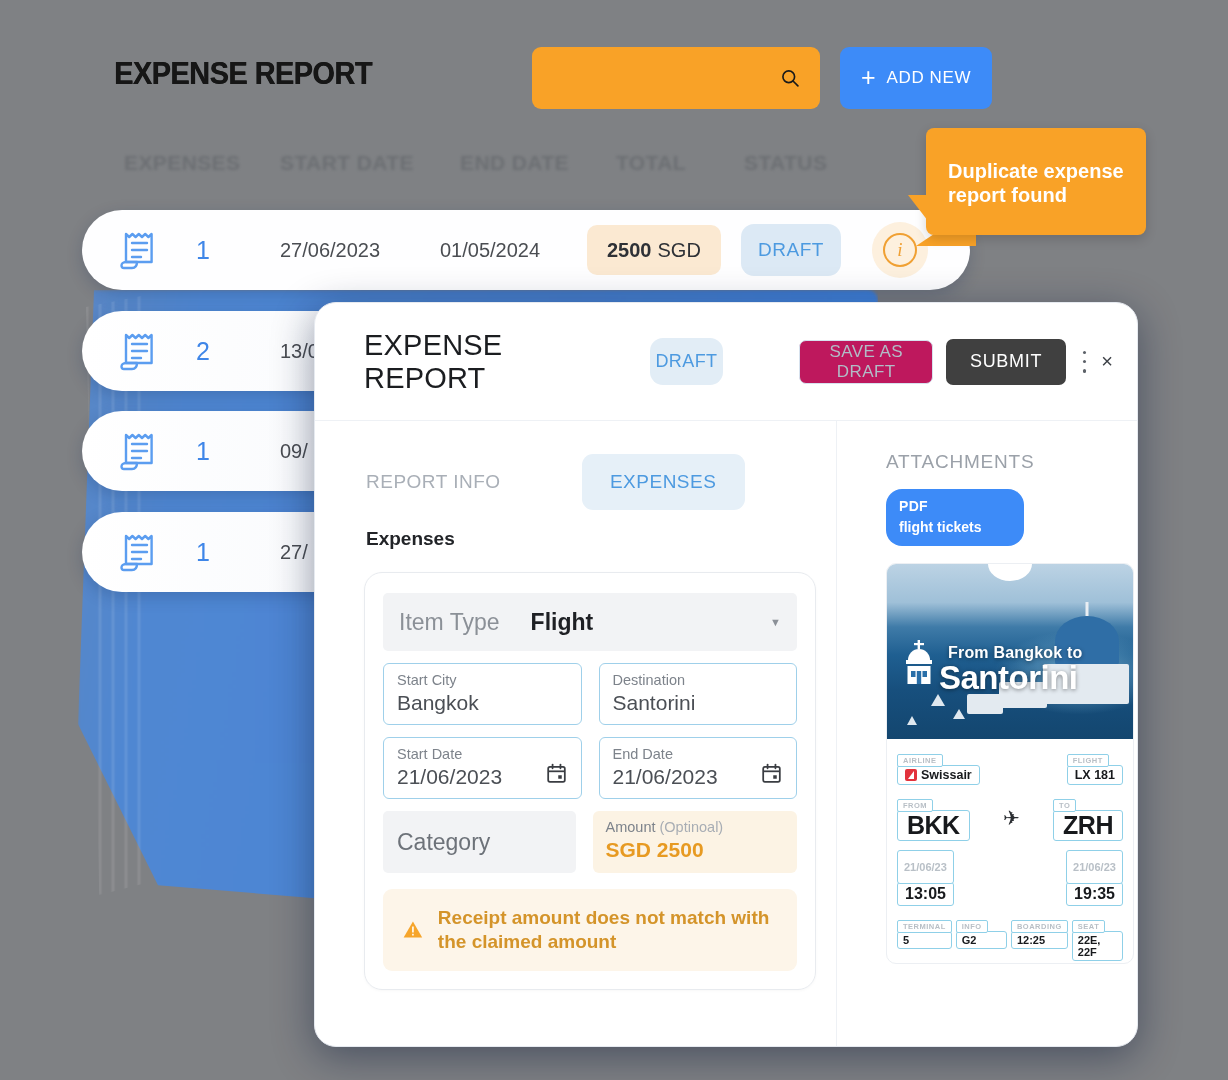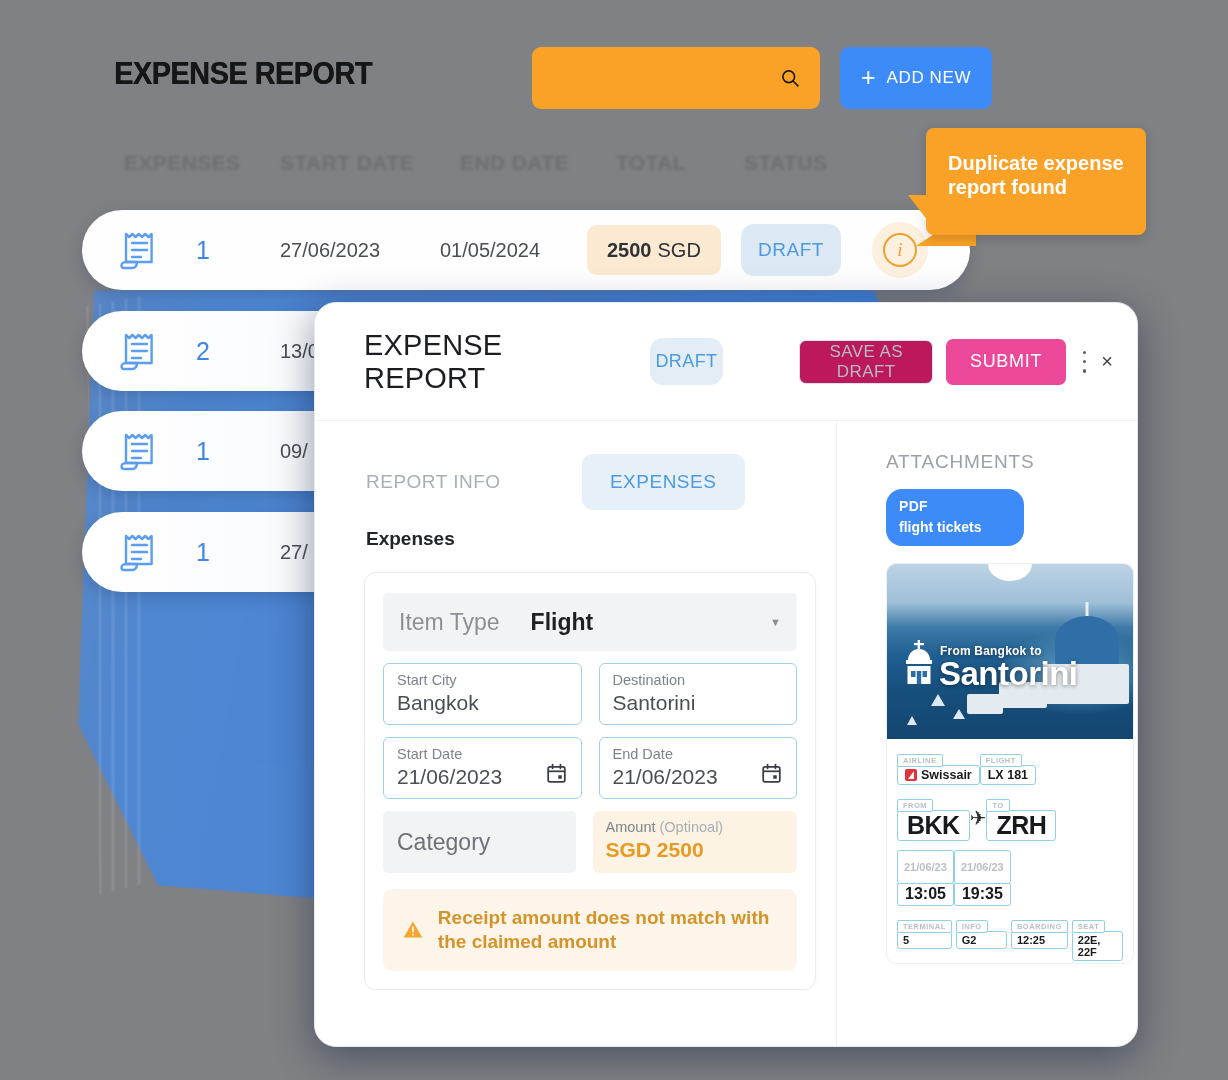--- a/index.html
+++ b/index.html
@@ -127,21 +127,21 @@
     display: flex; align-items: center; justify-content: center;
     color: #f0a033; font-size: 19px; font-style: italic;
     font-family: "Liberation Serif", serif;
   }
 
   
   #duplicate-tooltip {
     position: absolute; left: 926px; top: 128px;
     width: 220px; min-height: 107px;
     background: #f9a227; border-radius: 8px;
-    padding: 24px 18px 14px 22px;
+    padding: 32px 18px 14px 22px;
     color: #fff; font-size: 20px; font-weight: 700; line-height: 1.18;
     z-index: 9;
     box-shadow: 0 4px 12px rgba(0,0,0,0.16);
   }
   #duplicate-tooltip::after {
     content: ""; position: absolute; left: -18px; bottom: 14px;
     border-style: solid; border-width: 0 20px 26px 0;
     border-color: transparent #f9a227 transparent transparent;
   }
   #tooltip-tail-2 {
@@ -170,21 +170,21 @@
     display: flex; align-items: center; justify-content: center;
   }
   #save-draft-button {
     margin-left: 76px; width: 148px; height: 44px;
     border: 1px solid #d7e2ee; border-radius: 7px; background: #be185d;
     color: #b2bcc7; font-size: 17px; letter-spacing: .4px; cursor: pointer;
     font-family: "Liberation Sans", sans-serif;
   }
   #submit-button {
     margin-left: 13px; width: 132px; height: 46px;
-    border: 0; border-radius: 7px; background: #ec4899; color: #fff;
+    border: 0; border-radius: 7px; background: #404040; color: #fff;
     font-size: 18px; letter-spacing: .7px; cursor: pointer;
     font-family: "Liberation Sans", sans-serif;
   }
   #kebab-menu { margin-left: 17px; width: 5px; height: 22px;
     display:flex; flex-direction:column; justify-content:space-between; cursor:pointer;}
   #kebab-menu i { width: 3.5px; height: 3.5px; border-radius: 50%; background: #5c6168; display:block;}
   #close-button { margin-left: 14px; font-size: 20px; color: #3d4147; cursor: pointer;
     background: none; border: 0; font-family: "Liberation Sans", sans-serif; }
 
   #modal-body { display: flex; height: 627px; }
@@ -195,21 +195,21 @@
   #tabs { display: flex; align-items: center; height: 56px; margin-bottom: 12px; }
   .tab { display:flex; align-items:center; justify-content:center;
     height: 56px; border-radius: 11px; cursor: pointer; letter-spacing: .5px; }
   #tab-report-info { color: #a9afb7; font-size: 19px; padding: 0 2px; }
   #tab-expenses { color: #4d9ae0; font-size: 19px; background: #e6f0f8;
     width: 163px; margin-left: 79px; }
 
   #expenses-label { font-size: 19px; font-weight: 700; color: #222428; margin: 18px 0 22px 2px; }
 
   #expense-card {
-    width: 452px; border: 1px solid #e8ebef; border-radius: 12px;
+    width: 452px; border: 1px solid #e8ebef; border-radius: 18px;
     padding: 20px 18px 18px 18px;
     box-shadow: 0 1px 3px rgba(0,0,0,0.03);
   }
 
   .field-row { display: flex; gap: 17px; margin-bottom: 12px; }
   .field {
     position: relative; height: 62px; border-radius: 6px;
     padding: 9px 13px 0 13px; flex: 1;
   }
   .field.filled { border: 1.4px solid #9fd0ea; background: #fff; }
@@ -281,26 +281,26 @@
   #wh2 { right: 86px; top: 118px; width: 48px; height: 26px; }
   #wh3 { right: 130px; top: 130px; width: 36px; height: 20px; }
   .sail { position: absolute; background: #dfe8ef; clip-path: polygon(50% 0,100% 100%,0 100%); }
   #sail1 { left: 44px; top: 130px; width: 14px; height: 12px; }
   #sail2 { left: 66px; top: 145px; width: 12px; height: 10px; }
   #sail3 { left: 20px; top: 152px; width: 10px; height: 9px; }
   #hero-text {
     position: absolute; left: 52px; top: 80px; color: #fff;
     text-shadow: 0 1px 4px rgba(0,0,0,.45);
   }
-  #hero-from { font-size: 12px; font-weight: 700; letter-spacing: .2px; margin-left: 1px; }
+  #hero-from { font-size: 16px; font-weight: 700; letter-spacing: .2px; margin-left: 9px; }
   #hero-dest { font-size: 33px; font-weight: 700; line-height: .97; letter-spacing: -.5px; }
   #church-icon { position: absolute; left: 14px; top: 76px; width: 36px; height: 46px; }
 
   #ticket-body { padding: 10px 10px 0 10px; }
-  .tk-row { display: flex; justify-content: flex-start; margin-bottom: 9px; }
+  .tk-row { display: flex; justify-content: space-between; margin-bottom: 9px; }
   .tk-box { position: relative; }
   .tk-cap {
     display: inline-block; border: 1px solid #8fd0e8; border-radius: 2px;
     background: #fff; color: #b8bfc6; font-size: 7.5px; font-weight: 700;
     letter-spacing: .5px; padding: 1px 5px; position: relative; z-index: 2;
     filter: blur(0.3px);
   }
   .tk-val {
     border: 1px solid #8fd0e8; border-radius: 3px; background: #fff;
     padding: 2px 7px; margin-top: -2px; color: #17191c; font-weight: 700;

